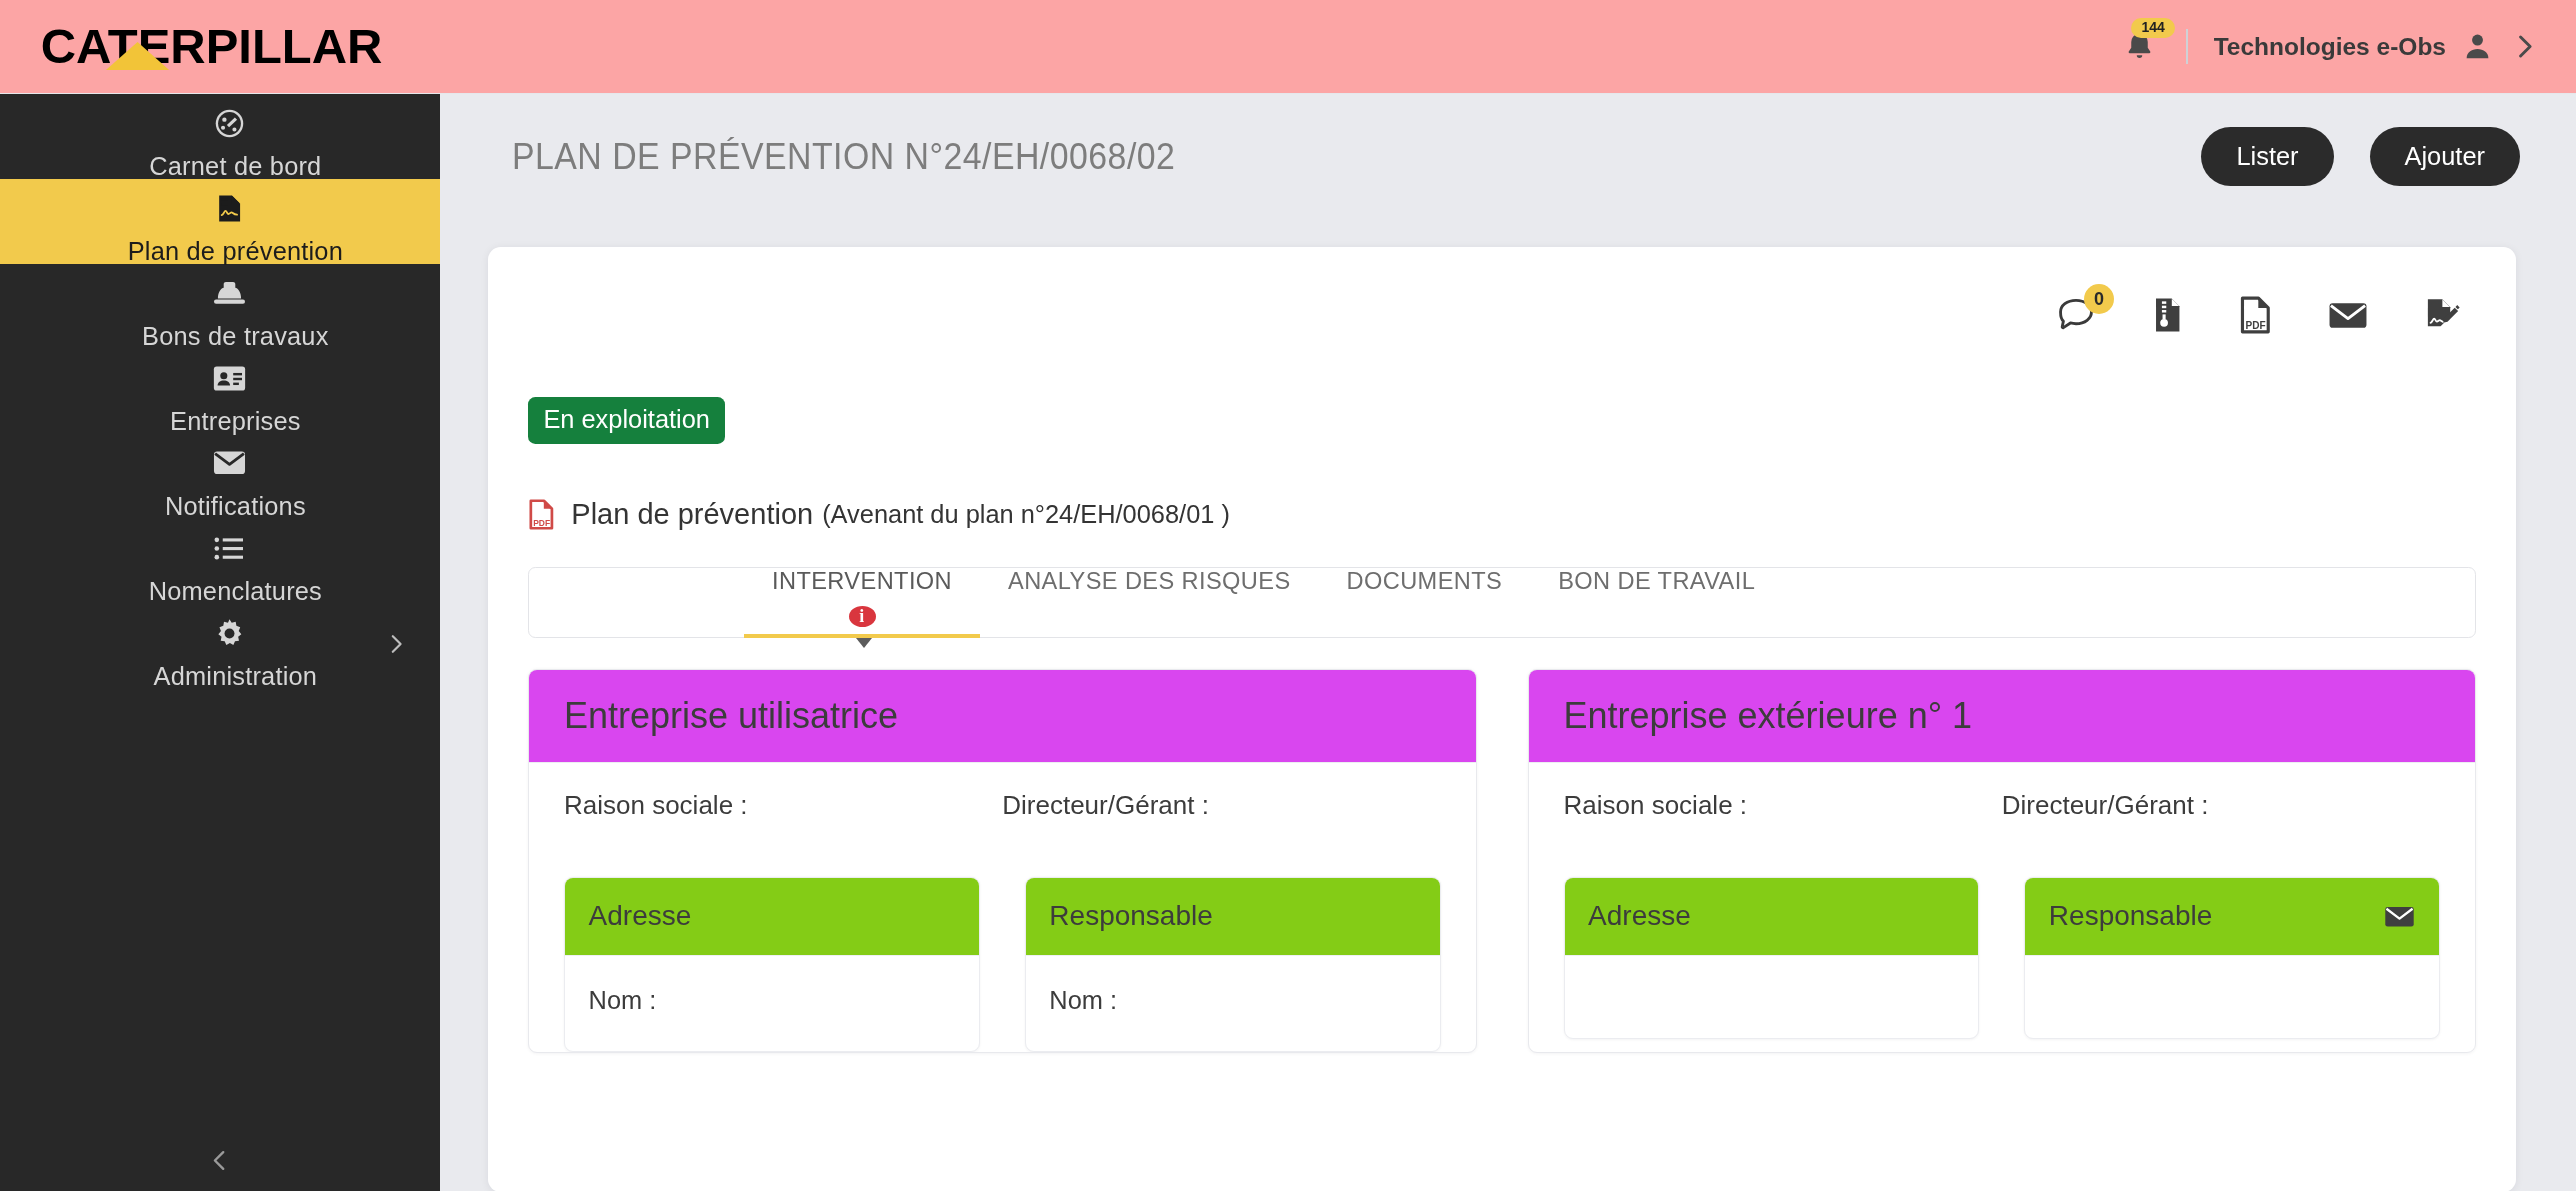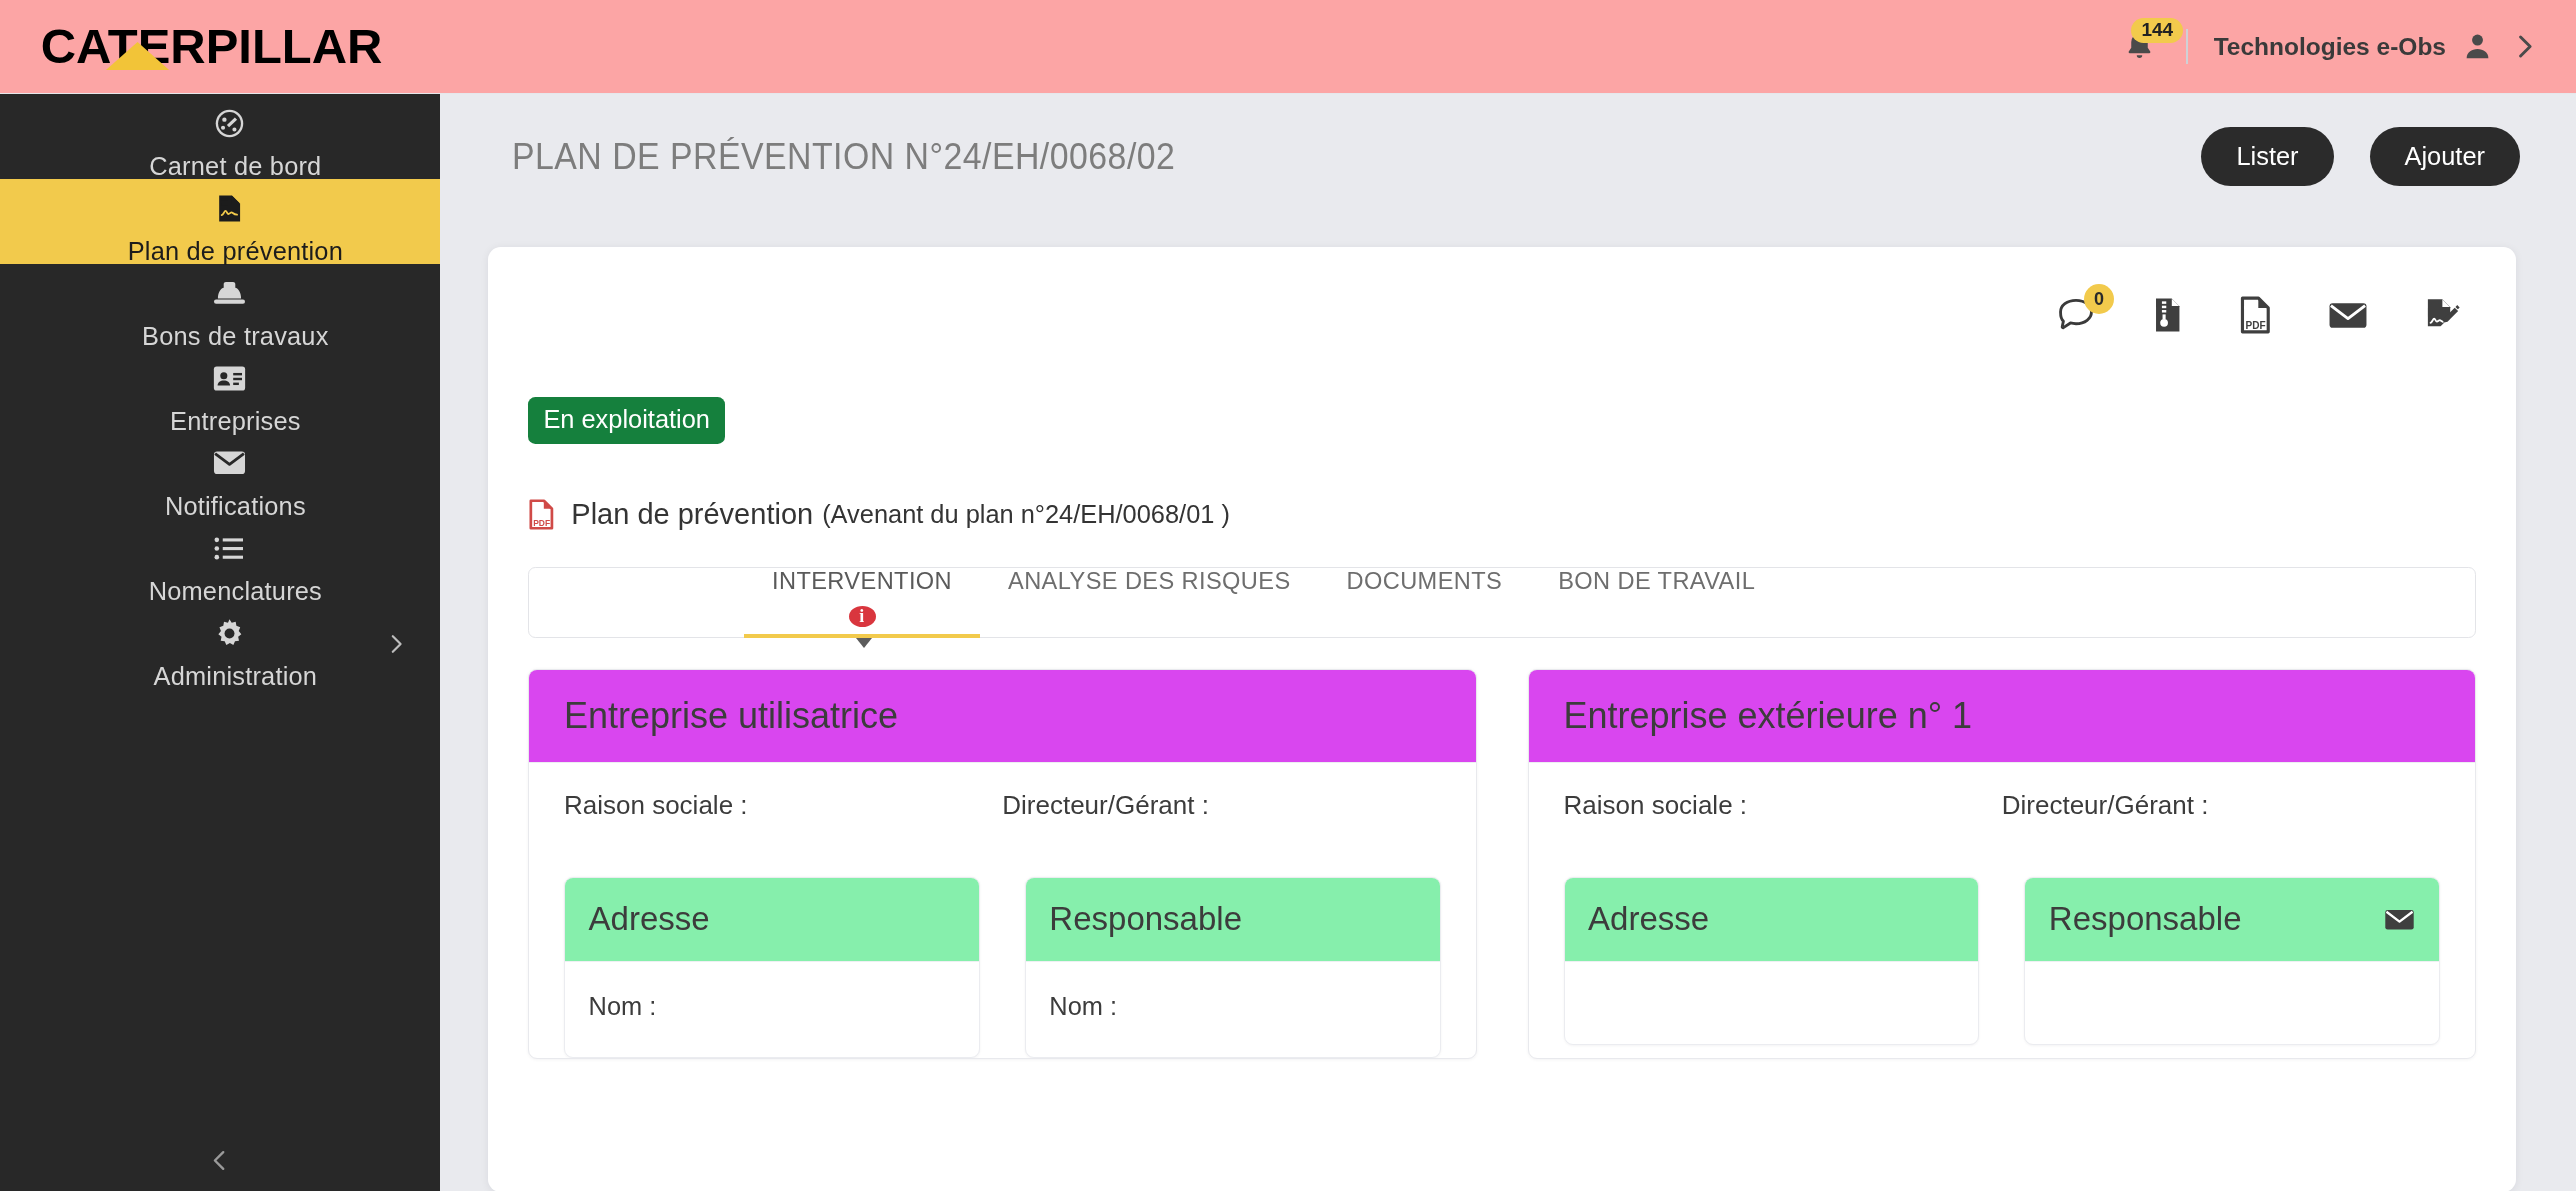--- a/index.html
+++ b/index.html
@@ -42,21 +42,21 @@
     border-bottom: 28px solid #F2C438;
   }
   .topbar-right {
     margin-left: auto; display: flex; align-items: center;
     gap: 0; padding-right: 38px; height: 94px;
   }
   .bell-wrap { position: relative; width: 45px; height: 47px; display:flex; align-items:center; justify-content:center; }
   .bell-badge {
     position: absolute; top: -5.4px; left: 14.5px;
     background: #F2CA4C; color: #222;
-    font-size: 19px; font-weight: 700;
+    font-size: 14px; font-weight: 700;
     border-radius: 14.5px; padding: 2.7px 10px 3.6px;
     line-height: 1;
   }
   .hdr-divider {
     width: 2.7px; height: 35px; background: #cfd1d6; margin: 0 25.4px 0 23.6px;
   }
   .hdr-user-name { font-size: 24.5px; color: #3a3a3a; margin-right: 16px; font-weight: bold; }
   .hdr-icon { color: #444; display: flex; align-items: center; }
 
   
@@ -218,24 +218,24 @@
   .subcards { display: flex; gap: 45px; padding: 5.4px 0 0 0; }
   .subcard {
     flex: 1 1 0;
     border: 0.9px solid #ebecf0;
     border-radius: 9px;
     overflow: hidden;
     background: #fff;
     box-shadow: 0 0.9px 2.7px rgba(20,25,40,.05);
   }
   .subcard-head {
-    background: #86efac;
+    background: #84cc16;
     border-bottom: 0.9px solid #eef0f3;
     padding: 22px 23.6px 23px 23.6px;
-    font-size: 33px; color: #3c3c3c;
+    font-size: 28px; color: #3c3c3c;
     display: flex; align-items: center; justify-content: space-between;
     min-height: 71px;
   }
   .subcard-body { padding: 30px 23.6px 36px 23.6px; font-size: 25.4px; color: #3c3c3c; min-height: 82px; }
   .mail-ic { color: #3f3f3f; display: flex; align-items: center; }
 </style>
 </head>
 <body>
 
 <div class="topbar">

